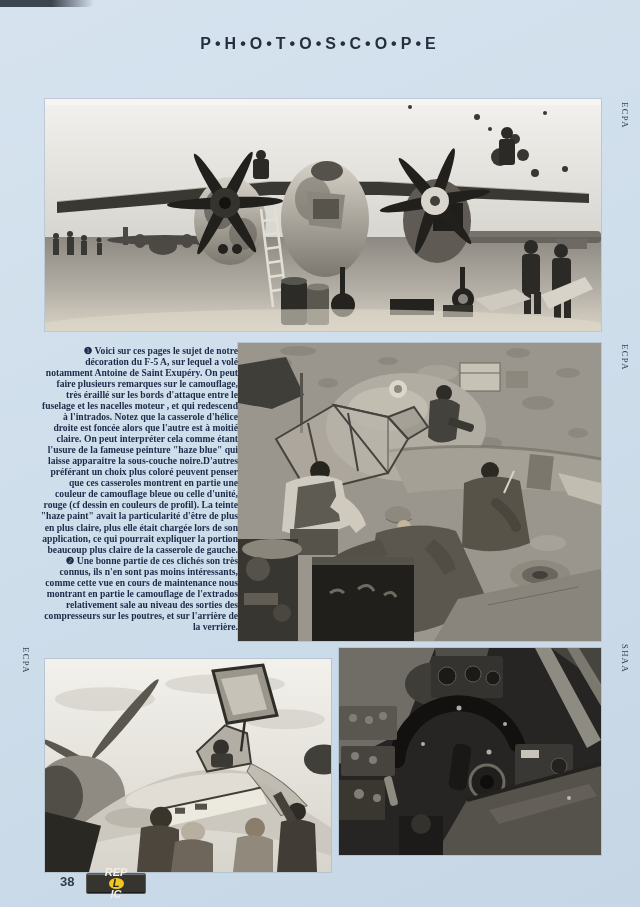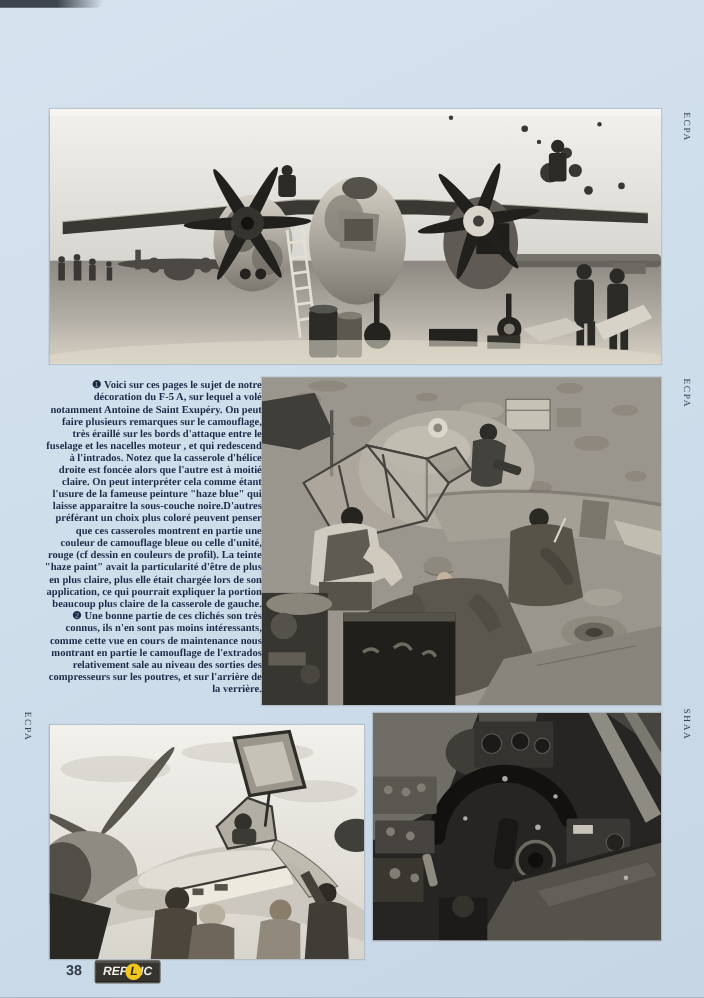--- a/index.html
+++ b/index.html
@@ -41,36 +41,37 @@
   .page-number{
     position:absolute;left:60px;top:874px;
     font-family:"Liberation Sans",sans-serif;font-weight:bold;
     font-size:13px;color:#333c49;
   }
   .logo{
     position:absolute;left:86px;top:873px;width:58px;height:19px;
     background:#35342f;border:1px solid #5b5a54;border-radius:2px;
     box-shadow:inset 0 1px 0 rgba(255,255,255,.3), inset 0 -1px 0 rgba(0,0,0,.5);
     display:flex;align-items:center;justify-content:center;
-    font-family:"Liberation Sans",sans-serif;font-weight:bold;font-style:italic;
+    font-family:"Liberation Sans",sans-serif;font-weight:bold;font-style:italic;flex-direction:column;
   }
   .lg-rep,.lg-ic{color:#f2efe8;font-size:11px;line-height:1;}
   .lg-disc{
     width:15px;height:15px;background:#f2c71d;border-radius:50%;
     display:flex;align-items:center;justify-content:center;margin:0 -2px;z-index:1;
   }
   .lg-l{color:#2a2925;font-size:11px;line-height:1;}
 </style>
 </head>
 <body>
 
 <div class="page">
 
   <div class="smudge"></div>
 
+  <div class="title">P•H•O•T•O•S•C•O•P•E</div>
 
   <div class="photo" id="ph-top">
     <svg viewBox="0 0 556 232" preserveAspectRatio="none">
       <defs>
         <linearGradient id="sky1" x1="0" y1="0" x2="0" y2="1">
           <stop offset="0" stop-color="#f2f1ed"></stop>
             <stop offset="1" stop-color="#c6c3bd"></stop>
         </linearGradient>
         <linearGradient id="gnd1" x1="0" y1="0" x2="0" y2="1">
           <stop offset="0" stop-color="#8d8982"></stop>

